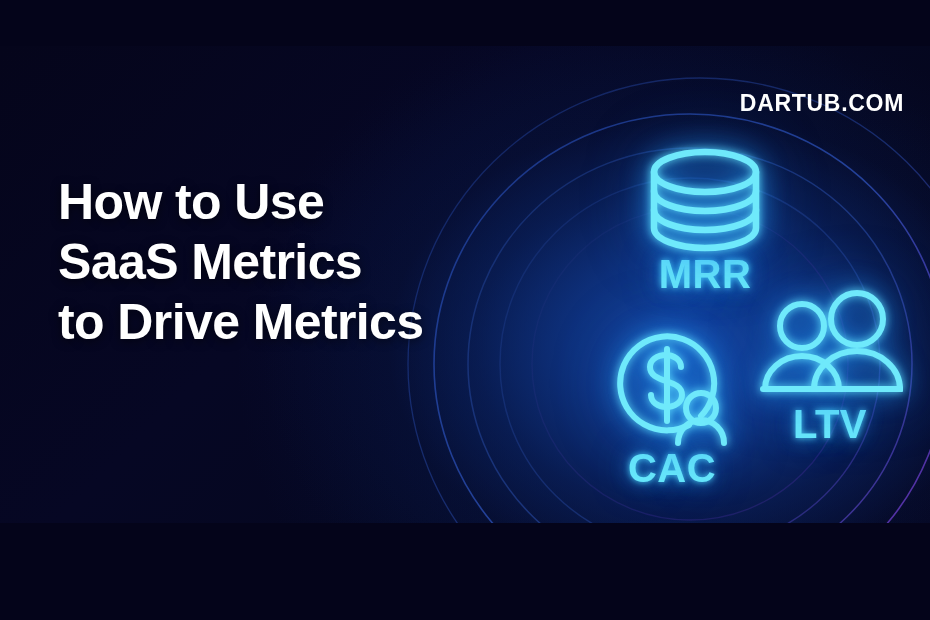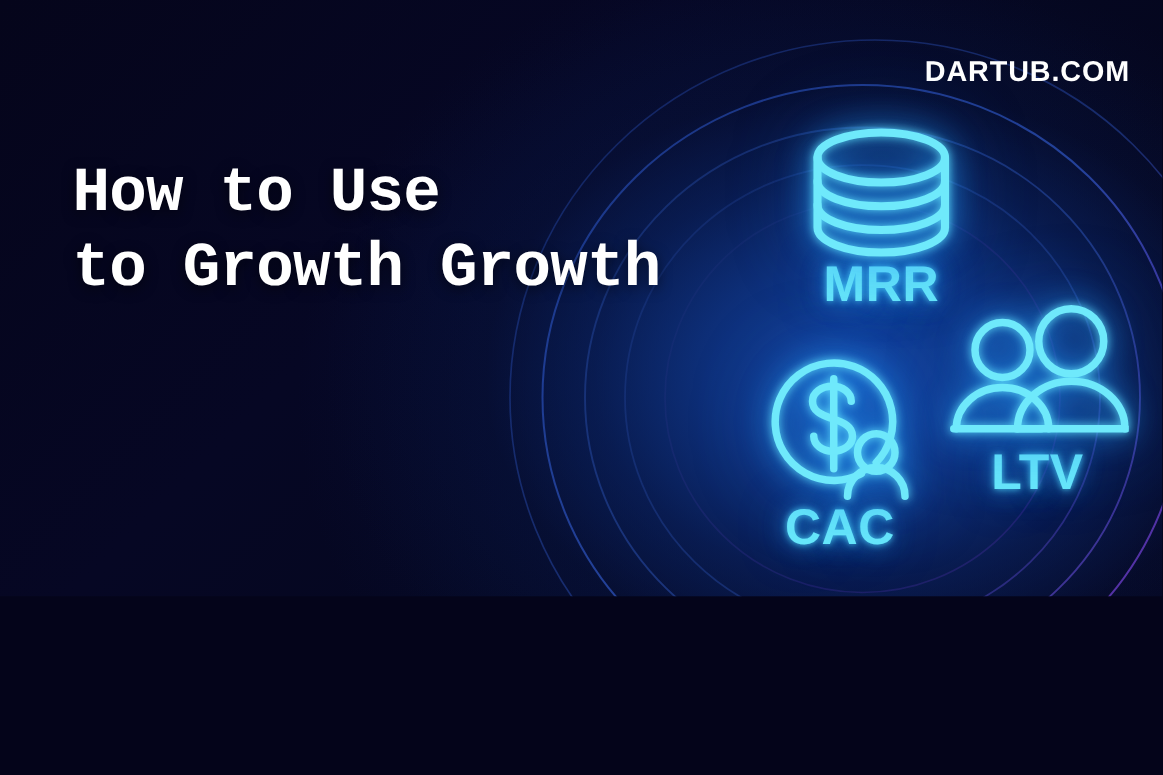--- a/index.html
+++ b/index.html
@@ -20,20 +20,21 @@
           rgba(20,72,168,0.95) 0%,
           rgba(15,56,140,0.80) 28%,
           rgba(10,38,104,0.55) 50%,
           rgba(7,22,66,0.26) 70%,
           rgba(4,8,34,0.0) 100%),
       radial-gradient(ellipse 560px 500px at 640px 320px,
           rgba(10,30,92,0.55) 0%,
           rgba(5,12,44,0.0) 72%),
       linear-gradient(135deg, #05051b 0%, #060724 38%, #050720 62%, #05041a 100%);
     overflow:hidden;
+    margin-top:46px;
   }
 
   
   .rings {
     position:absolute;
     inset:0;
     pointer-events:none;
   }
 
   
@@ -42,21 +43,21 @@
     left:58px;
     top:126px;
     width:470px;
     color:#ffffff;
     font-size:50px;
     font-weight:bold;
     line-height:1.20;
     letter-spacing:-0.6px;
     text-shadow:0 2px 10px rgba(0,0,0,0.55);
   }
-  .headline .ln { display:block; white-space:nowrap;font-family:Liberation Mono, monospace; }
+  .headline .ln { display:block; white-space:nowrap; }
 
   
   .watermark {
     position:absolute;
     right:26px;
     top:44px;
     color:#ffffff;
     font-size:23px;
     font-weight:bold;
     letter-spacing:0.7px;
@@ -127,21 +128,22 @@
     <ellipse cx="690" cy="318" rx="222" ry="216" fill="none" stroke="url(#ringGradB)" stroke-width="1.5"></ellipse>
     <ellipse cx="690" cy="318" rx="190" ry="186" fill="none" stroke="url(#ringGradC)" stroke-width="1.4"></ellipse>
     <ellipse cx="690" cy="318" rx="158" ry="156" fill="none" stroke="url(#ringGradD)" stroke-width="1.3"></ellipse>
     <ellipse cx="700" cy="318" rx="292" ry="286" fill="none" stroke="url(#ringGradA)" stroke-width="1.3" opacity="0.62"></ellipse>
   </svg>
 
   <div class="watermark">DARTUB.COM</div>
 
   <h1 class="headline">
     <span class="ln">How to Use</span>
-    <span class="ln">to Growth Growth</span>
+    <span class="ln">SaaS Metrics</span>
+    <span class="ln">to Drive Metrics</span>
   </h1>
 
   <div class="cluster">
 
     <div class="metric" id="metric-mrr">
       <span class="glyph">
         <svg class="neon" width="140" height="108" viewBox="0 0 140 108" fill="none" stroke="#6fe9fb" stroke-width="6.5" stroke-linecap="round" stroke-linejoin="round">
           <ellipse cx="70" cy="26" rx="51" ry="20"></ellipse>
           <path d="M19 26 V82 a51 20 0 0 0 102 0 V26"></path>
           <path d="M19 45 a51 20 0 0 0 102 0"></path>

